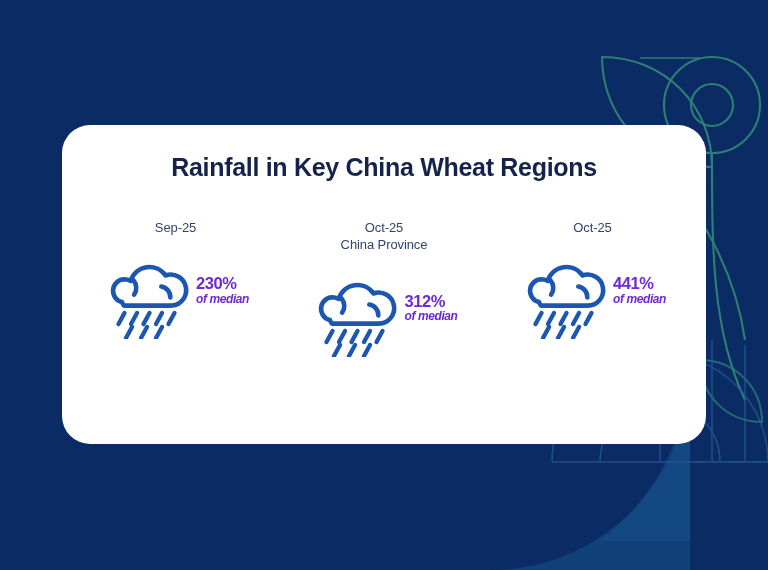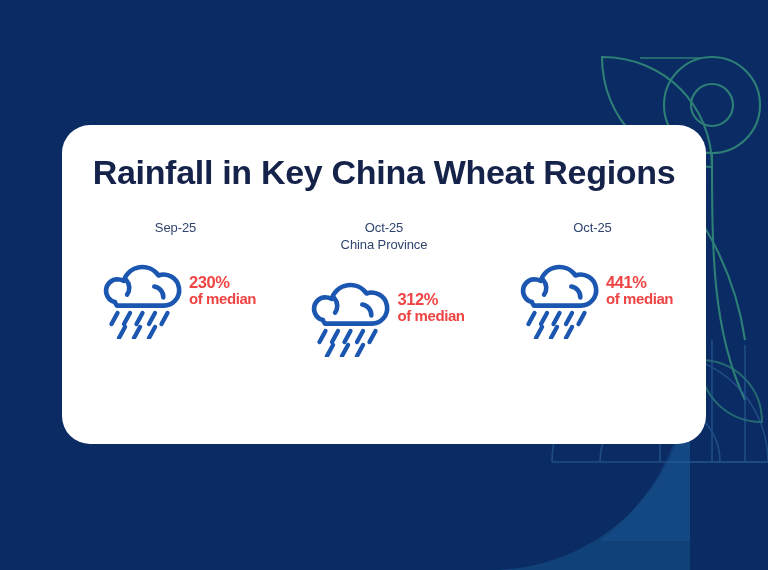--- a/index.html
+++ b/index.html
@@ -42,21 +42,21 @@
     border-radius: 28px;
     box-sizing: border-box;
   }
 
   #card-title {
     position: absolute;
     left: 0;
     right: 0;
     top: 28px;
     text-align: center;
-    font-size: 34px;
+    font-size: 25px;
     font-weight: bold;
     letter-spacing: -0.3px;
     color: #15234a;
     font-family: "Liberation Sans", sans-serif;
     white-space: nowrap;
   }
 
   #columns {
     position: absolute;
     left: 10px;
@@ -99,35 +99,36 @@
   .rain-icon {
     display: block;
     width: 92px;
     height: 86px;
     flex: 0 0 auto;
   }
 
   .stat-text {
     margin-left: 2px;
     flex: 0 0 auto;
-    color: #ef4444;
+    color: #6d28d9;
     font-weight: bold;
     line-height: 1.12;
     letter-spacing: -0.4px;
     padding-bottom: 12px;
   }
 
   .stat-pct {
     display: block;
     font-size: 16.5px;
   }
 
   .stat-sub {
     display: block;
-    font-size: 15px;
+    font-size: 12px;
+    font-style: italic;
   }
 </style>
 </head>
 <body>
 
 <div id="stage">
 
   <svg id="bg-decor" viewBox="0 0 768 570" width="768" height="570" xmlns="http://www.w3.org/2000/svg">
 
     <path d="M 690 380 A 200 200 0 0 1 490 570 L 690 570 Z" fill="#13457c" opacity="0.85"></path>

